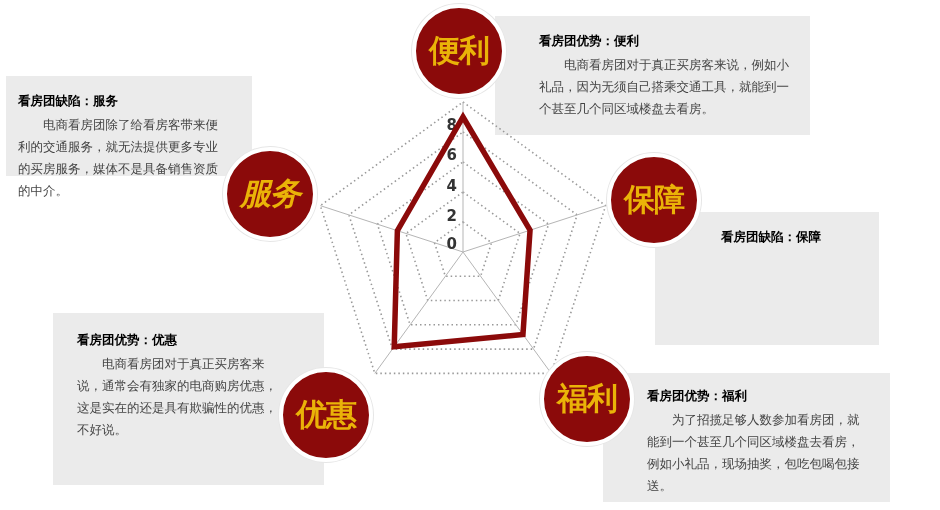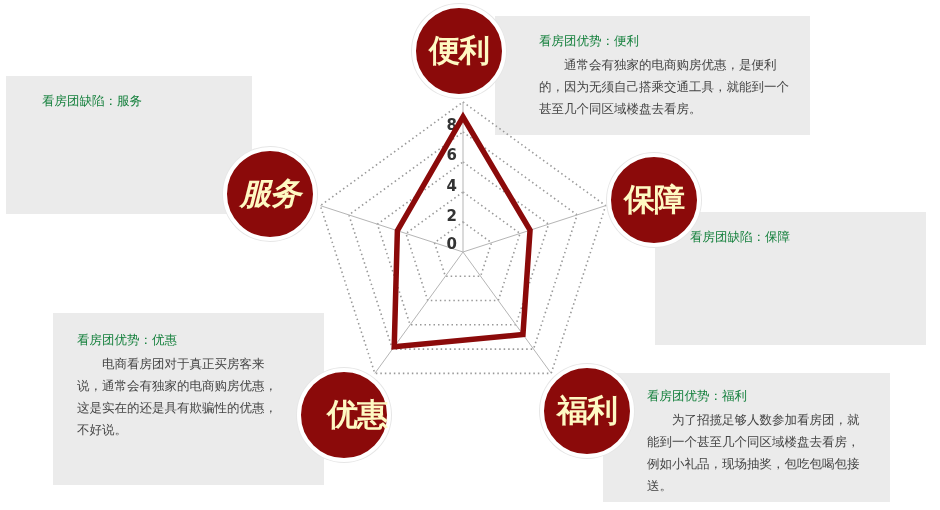--- a/index.html
+++ b/index.html
@@ -1,37 +1,38 @@
 <!DOCTYPE html>
 <html><head>
 <meta charset="utf-8">
 <style>
   html,body{margin:0;padding:0;background:#fff;}
   body{width:940px;height:510px;position:relative;overflow:hidden;font-family:"DejaVu Sans",sans-serif;}
   .box{position:absolute;background:#ebebeb;box-sizing:border-box;color:#444;font-size:12.5px;line-height:22px;}
-  .box .t{font-weight:normal;color:#15803d;font-size:12.5px;margin-bottom:2px;}
+  .box .t{font-weight:bold;color:#000000;font-size:12.5px;margin-bottom:2px;}
   .box .b{text-indent:2em;}
   .circle{position:absolute;border-radius:50%;background:#8b0a0a;border:4px solid #fff;box-shadow:0 0 0 1px #e6e6e6;
-    display:flex;align-items:center;justify-content:center;color:#fef9c3;font-weight:bold;font-size:31px;letter-spacing:-1px;box-sizing:border-box;}
+    display:flex;align-items:center;justify-content:center;color:#eab308;font-weight:bold;font-size:31px;letter-spacing:-1px;box-sizing:border-box;}
   svg{position:absolute;left:0;top:0;}
   .lbl{font-family:"DejaVu Sans",sans-serif;font-weight:bold;font-size:15px;fill:#333;}
 </style>
 </head>
 <body>
 
 <div class="box" style="left:495px;top:16px;width:315px;height:119px;padding:14px 16px 0 44px;">
   <div class="t">看房团优势：便利</div>
-  <div class="b">通常会有独家的电商购房优惠，是便利的，因为无须自己搭乘交通工具，就能到一个甚至几个同区域楼盘去看房。</div>
+  <div class="b">电商看房团对于真正买房客来说，例如小礼品，因为无须自己搭乘交通工具，就能到一个甚至几个同区域楼盘去看房。</div>
 </div>
 
-<div class="box" style="left:6px;top:76px;width:246px;height:138px;padding:14px 30px 0 36px;">
+<div class="box" style="left:6px;top:76px;width:246px;height:100px;padding:14px 30px 0 12px;">
   <div class="t">看房团缺陷：服务</div>
+  <div class="b">电商看房团除了给看房客带来便利的交通服务，就无法提供更多专业的买房服务，媒体不是具备销售资质的中介。</div>
 </div>
 
-<div class="box" style="left:655px;top:212px;width:271px;height:133px;padding:14px 16px 0 35px;">
+<div class="box" style="left:655px;top:212px;width:224px;height:133px;padding:14px 16px 0 66px;">
   <div class="t">看房团缺陷：保障</div>
 </div>
 
 <div class="box" style="left:53px;top:313px;width:271px;height:172px;padding:16px 40px 0 24px;">
   <div class="t">看房团优势：优惠</div>
   <div class="b">电商看房团对于真正买房客来说，通常会有独家的电商购房优惠，这是实在的还是具有欺骗性的优惠，不好说。</div>
 </div>
 
 <div class="box" style="left:603px;top:373px;width:287px;height:129px;padding:12px 20px 0 44px;">
   <div class="t">看房团优势：福利</div>
@@ -59,18 +60,18 @@
 
 <div class="circle" style="left:412px;top:4px;width:94px;height:94px;">
     <span>便利</span>
   </div>
 <div class="circle" style="left:223px;top:147px;width:94px;height:94px;font-style:italic;">
     <span>服务</span>
   </div>
 <div class="circle" style="left:607px;top:153px;width:94px;height:94px;">
     <span>保障</span>
   </div>
-<div class="circle" style="left:297px;top:368px;width:94px;height:94px;justify-content:flex-end;">
+<div class="circle" style="left:279px;top:368px;width:94px;height:94px;">
     <span>优惠</span>
   </div>
-<div class="circle" style="left:540px;top:364px;width:94px;height:94px;text-align:right;">
+<div class="circle" style="left:540px;top:352px;width:94px;height:94px;text-align:right;">
     <span>福利</span>
   </div>
 
 </body></html>

